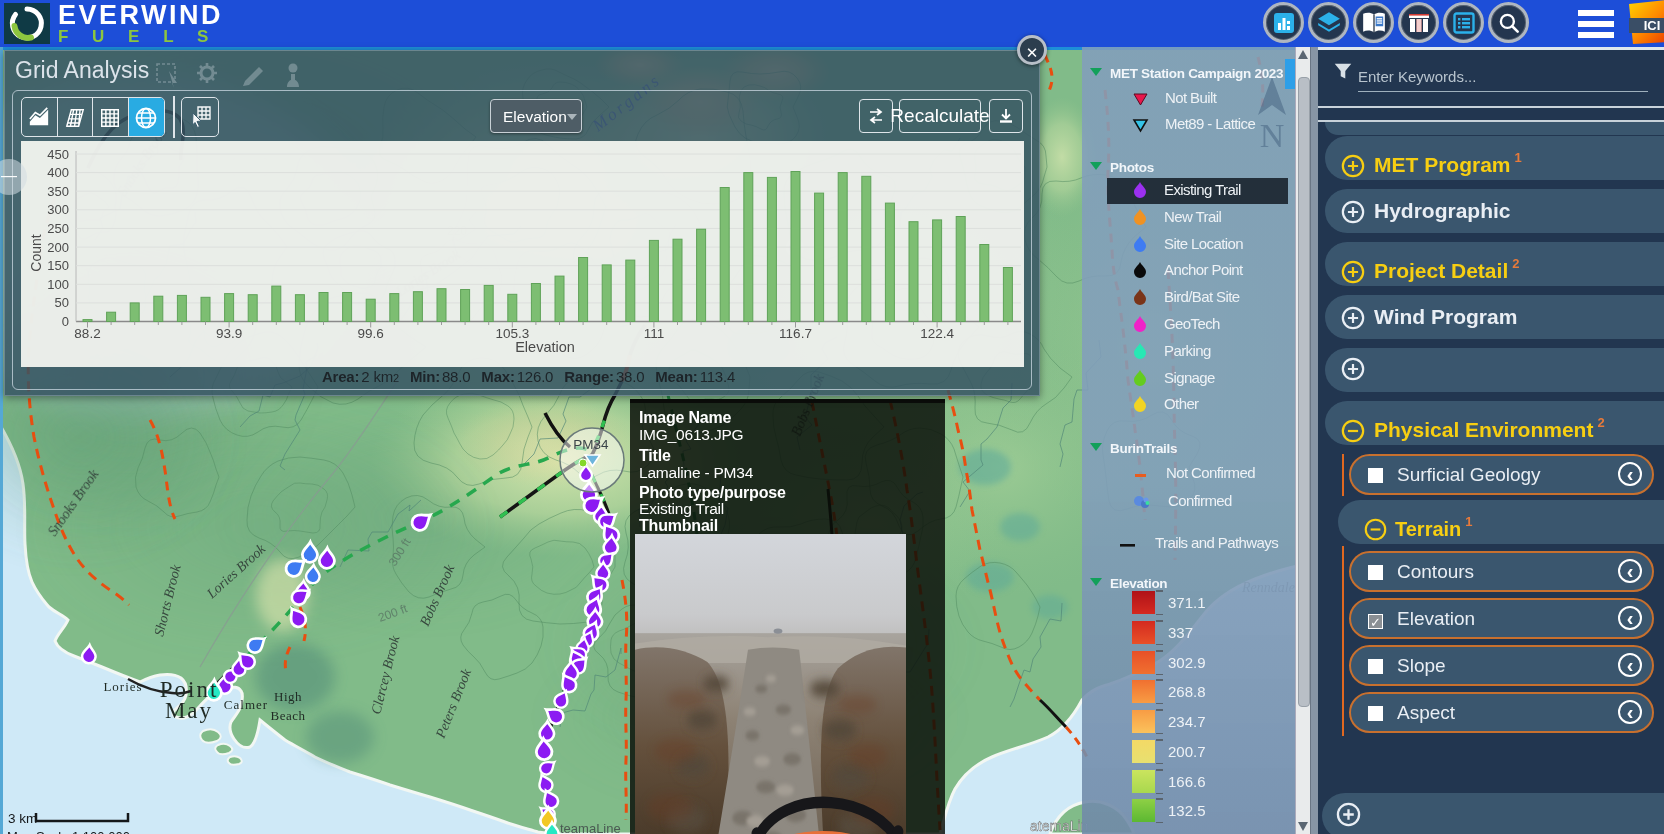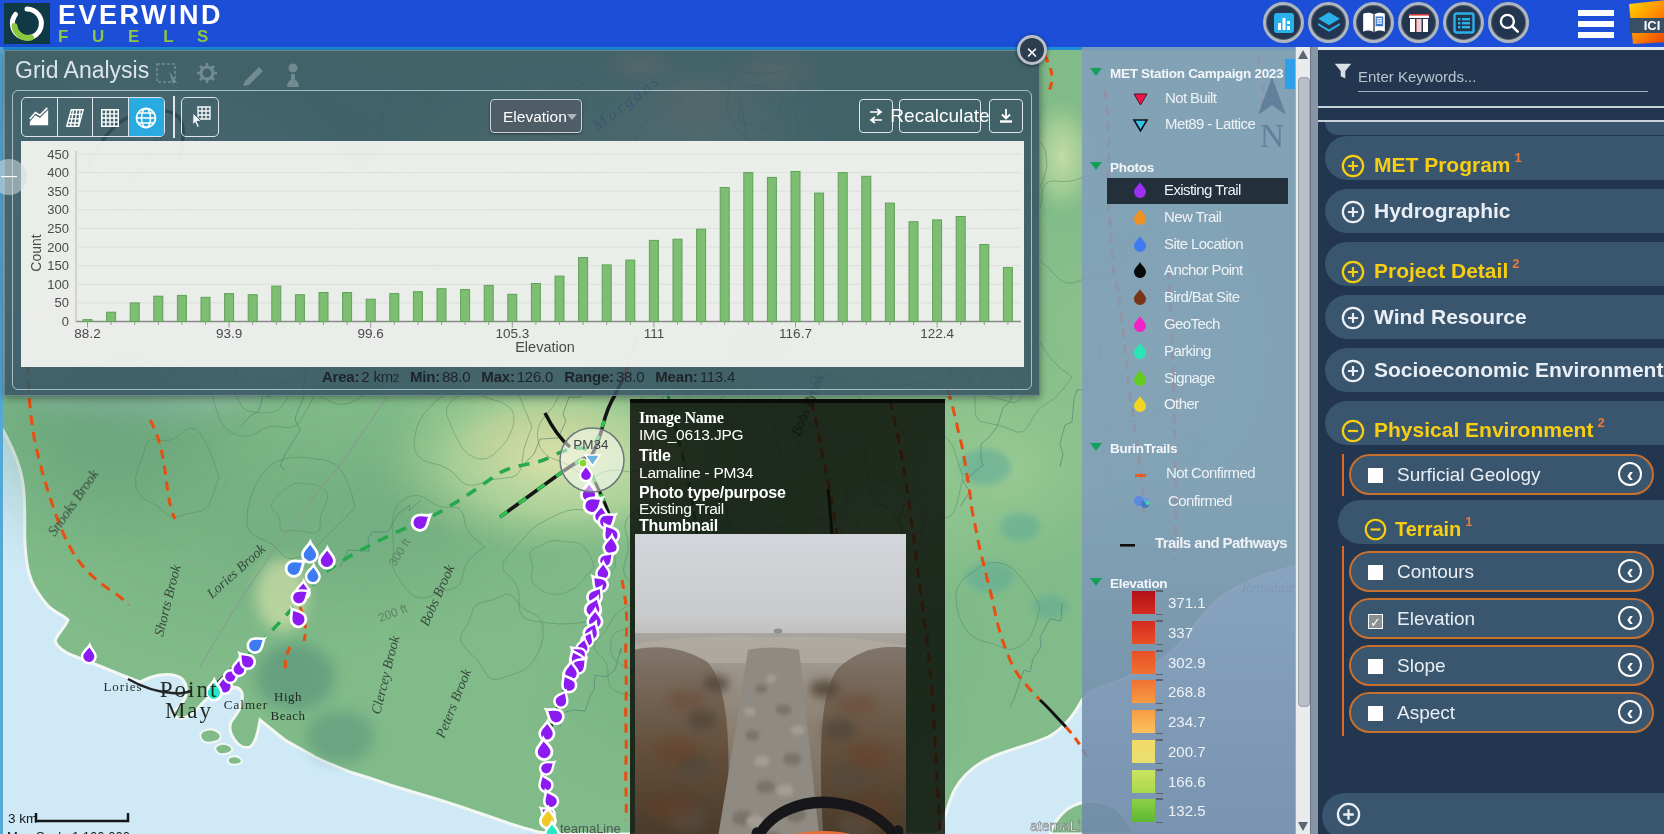--- a/index.html
+++ b/index.html
@@ -504,21 +504,21 @@
             <rect x="3" y="6" width="11" height="3" fill="#e85c1e"></rect>
           </svg><span>Not Confirmed</span></div>
       <div class="lg-row" style="top:445px;"><svg class="mk" width="20" height="16">
             <circle cx="7" cy="7" r="5" fill="#5a8adf"></circle>
             <circle cx="13" cy="10" r="4" fill="#4a78c8"></circle>
             <circle cx="14" cy="6" r="2.5" fill="#6a98e8"></circle>
             <circle cx="15.5" cy="9" r="2" fill="#3adf9f"></circle>
           </svg><span>Confirmed</span></div>
       <div class="lg-row" style="top:487px; left:35px;"><svg class="mk" width="22" height="14">
             <rect x="3" y="6" width="15" height="2.6" fill="#111"></rect>
-          </svg><span style="font-weight:bold;">Trails and Pathways</span></div>
+          </svg><span style="font-weight:normal;">Trails and Pathways</span></div>
       <div class="lg-sec" style="top:527px;"><span class="tri"></span><span class="lg-h">Elevation</span></div>
       <div class="el-row" style="top:544px;"><span class="sw" style="background:linear-gradient(#b01218,#d42a20);"></span><span class="el-t">371.1</span></div>
       <div class="el-row" style="top:574px;"><span class="sw" style="background:linear-gradient(#d42a20,#e85028);"></span><span class="el-t">337</span></div>
       <div class="el-row" style="top:604px;"><span class="sw" style="background:linear-gradient(#e85028,#f07030);"></span><span class="el-t">302.9</span></div>
       <div class="el-row" style="top:633px;"><span class="sw" style="background:linear-gradient(#f07030,#f89c44);"></span><span class="el-t">268.8</span></div>
       <div class="el-row" style="top:663px;"><span class="sw" style="background:linear-gradient(#f89c44,#fbc25c);"></span><span class="el-t">234.7</span></div>
       <div class="el-row" style="top:693px;"><span class="sw" style="background:linear-gradient(#f3d966,#e8e070);"></span><span class="el-t">200.7</span></div>
       <div class="el-row" style="top:723px;"><span class="sw" style="background:linear-gradient(#cbe45e,#a8d84e);"></span><span class="el-t">166.6</span></div>
       <div class="el-row" style="top:752px;"><span class="sw" style="background:linear-gradient(#8ed045,#5cb832);"></span><span class="el-t">132.5</span></div>
       <div id="lg-scroll">
@@ -548,25 +548,25 @@
               <circle cx="13" cy="13" r="11" fill="none" stroke="#e9eef4" stroke-width="2.4"></circle>
               <path d="M13 7.5 V18.5 M7.5 13 H18.5" stroke="#e9eef4" stroke-width="2.4"></path>
             </svg><span class="ptx">Hydrographic</span></div>
         <div class="pill yel" style="top:192px;"><svg class="oic" style="margin-left:16px;" width="24" height="24" viewBox="0 0 26 26">
               <circle cx="13" cy="13" r="11" fill="none" stroke="#f7ce12" stroke-width="2.4"></circle>
               <path d="M13 7.5 V18.5 M7.5 13 H18.5" stroke="#f7ce12" stroke-width="2.4"></path>
             </svg><span class="ptx">Project Detail</span><sup>2</sup></div>
         <div class="pill wht" style="top:245px;"><svg class="oic" style="margin-left:16px;" width="24" height="24" viewBox="0 0 26 26">
               <circle cx="13" cy="13" r="11" fill="none" stroke="#e9eef4" stroke-width="2.4"></circle>
               <path d="M13 7.5 V18.5 M7.5 13 H18.5" stroke="#e9eef4" stroke-width="2.4"></path>
-            </svg><span class="ptx">Wind Resource</span></div>
+            </svg><span class="ptx">Wind Program</span></div>
         <div class="pill wht" style="top:298px;"><svg class="oic" style="margin-left:16px;" width="24" height="24" viewBox="0 0 26 26">
               <circle cx="13" cy="13" r="11" fill="none" stroke="#e9eef4" stroke-width="2.4"></circle>
               <path d="M13 7.5 V18.5 M7.5 13 H18.5" stroke="#e9eef4" stroke-width="2.4"></path>
-            </svg><span class="ptx">Socioeconomic Environment</span></div>
+            </svg></div>
         <div class="pill yel" style="top:351px;"><svg class="oic" style="margin-left:16px;" width="24" height="24" viewBox="0 0 26 26">
               <circle cx="13" cy="13" r="11" fill="none" stroke="#f7ce12" stroke-width="2.4"></circle>
               <path d="M7.5 13 H18.5" stroke="#f7ce12" stroke-width="2.4"></path>
             </svg><span class="ptx">Physical Environment</span><sup>2</sup></div>
         <div class="vline" style="top:404px; height:42px;"></div>
         <div class="sub" style="top:404px;"><span class="cb"></span><span class="stx">Surficial Geology</span><span class="chev">‹</span></div>
         <div class="pill2 yel" style="top:450px;"><svg class="oic" style="margin-left:26px;" width="23" height="23" viewBox="0 0 26 26">
               <circle cx="13" cy="13" r="11" fill="none" stroke="#f7ce12" stroke-width="2.4"></circle>
               <path d="M7.5 13 H18.5" stroke="#f7ce12" stroke-width="2.4"></path>
             </svg><span class="ptx2">Terrain</span><sup>1</sup></div>
@@ -575,21 +575,21 @@
         <div class="sub" style="top:548px;"><span class="cb ck">✓</span><span class="stx">Elevation</span><span class="chev">‹</span></div>
         <div class="sub" style="top:595px;"><span class="cb"></span><span class="stx">Slope</span><span class="chev">‹</span></div>
         <div class="sub" style="top:642px;"><span class="cb"></span><span class="stx">Aspect</span><span class="chev">‹</span></div>
         <div class="pill3 wht" style="top:743px;"><svg class="oic" style="margin-left:14px;" width="25" height="25" viewBox="0 0 26 26">
               <circle cx="13" cy="13" r="11" fill="none" stroke="#e9eef4" stroke-width="2.4"></circle>
               <path d="M13 7.5 V18.5 M7.5 13 H18.5" stroke="#e9eef4" stroke-width="2.4"></path>
             </svg></div>
       </div>
     </div>
     <div id="popup">
-      <div class="pp-b" style="top:6px;font-family:Liberation Serif, serif;">Image Name</div>
+      <div class="pp-b" style="top:6px;">Image Name</div>
       <div class="pp-r" style="top:23px;">IMG_0613.JPG</div>
       <div class="pp-b" style="top:44px;">Title</div>
       <div class="pp-r" style="top:61px;">Lamaline - PM34</div>
       <div class="pp-b" style="top:81px;">Photo type/purpose</div>
       <div class="pp-r" style="top:97px;">Existing Trail</div>
       <div class="pp-b" style="top:114px;">Thumbnail</div>
       <div class="pp-img">
         <svg width="271" height="314" viewBox="0 0 307 304" preserveAspectRatio="none">
           <defs>
             <linearGradient id="fog" x1="0" y1="0" x2="0" y2="1">

